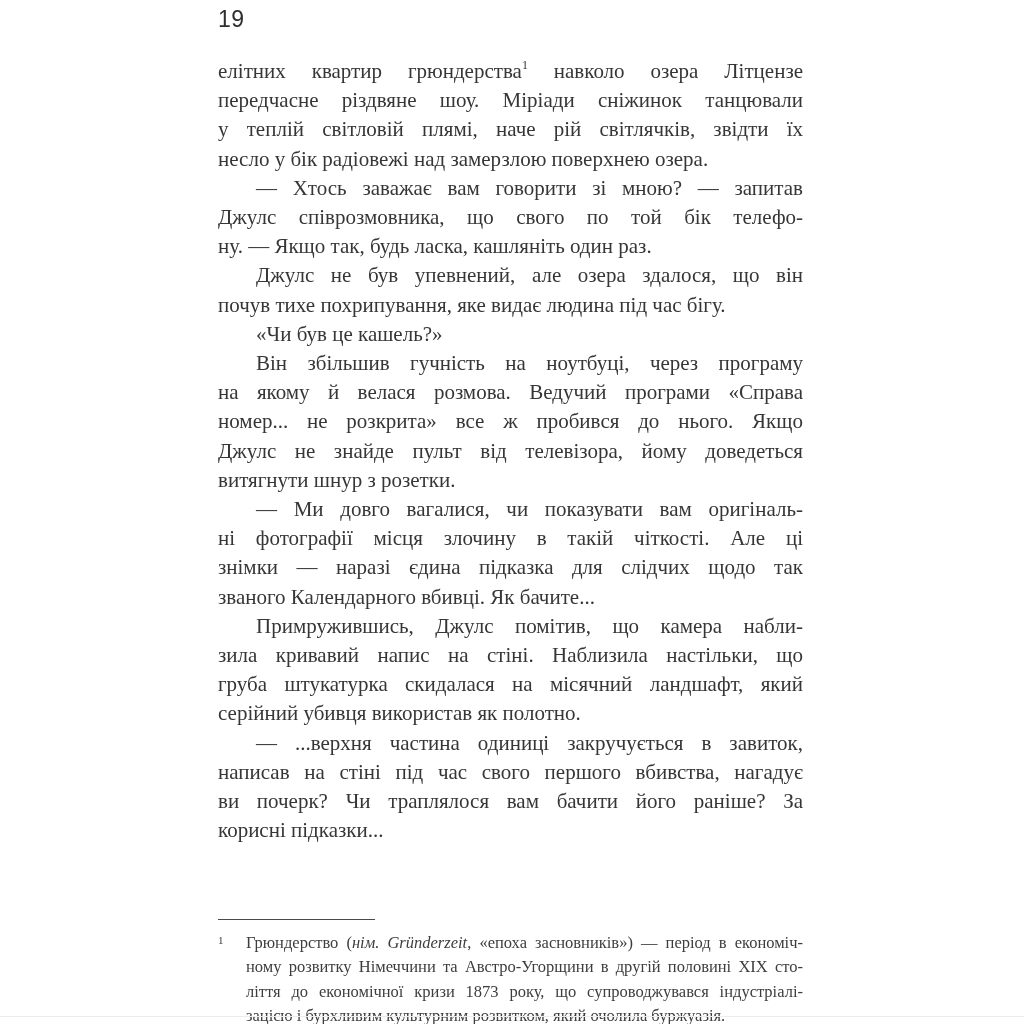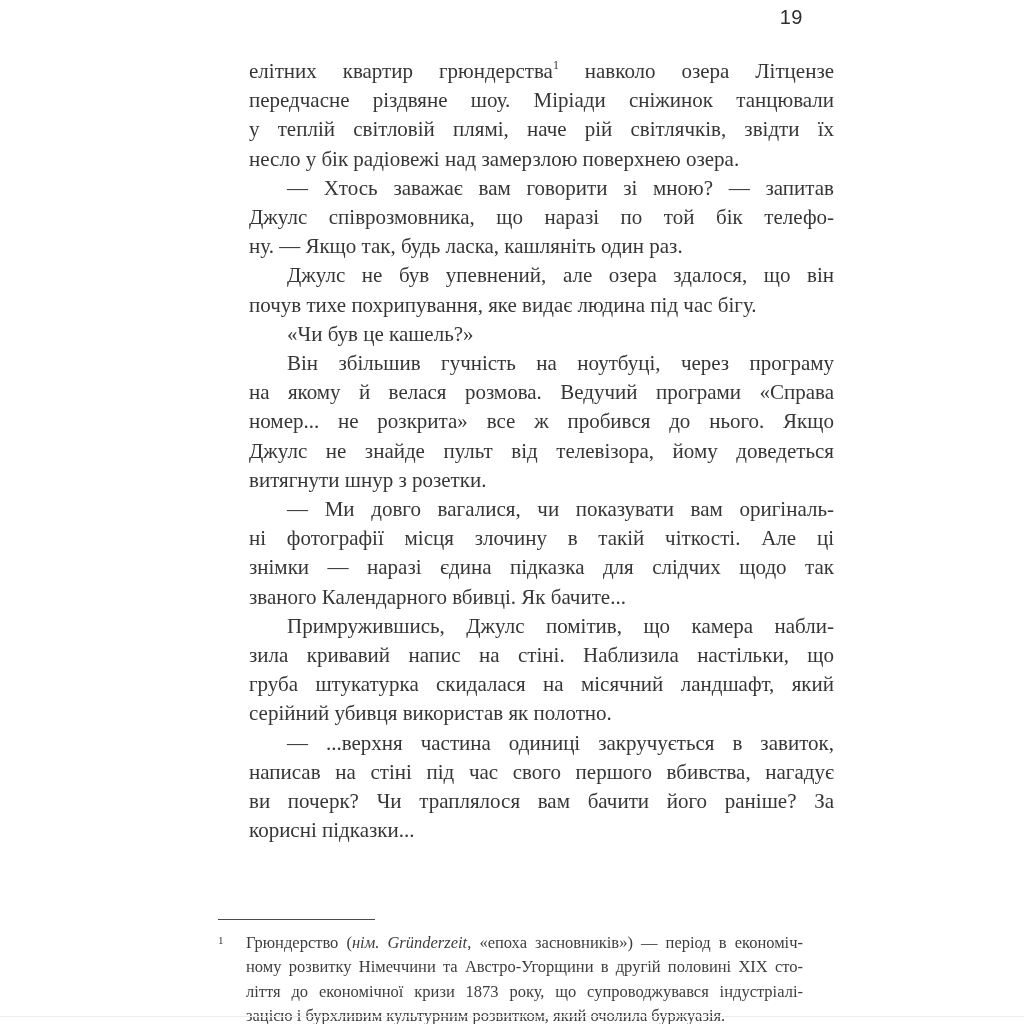--- a/index.html
+++ b/index.html
@@ -14,35 +14,33 @@
     background: #ffffff;
     overflow: hidden;
     font-family: "Liberation Serif", "DejaVu Serif", serif;
     color: #363636;
   }
   .pagenum {
     position: absolute;
     top: 6px;
     left: 218px;
     width: 585px;
-    text-align: right;
     font-family: "Liberation Sans", "DejaVu Sans", sans-serif;
-    font-size: 20px;
+    font-size: 23px;
     font-weight: 500;
     letter-spacing: 0.5px;
     color: #2e2e2e;
   }
   .body-text {
     position: absolute;
     left: 218px;
     top: 57px;
     width: 585px;
     font-size: 21px;
     line-height: 29.2px;
-    margin-left: 31px;
   }
   .line {
     text-align: justify;
     text-align-last: justify;
     white-space: normal;
   }
   .line.last {
     text-align-last: left;
   }
   .line.indent {
@@ -99,21 +97,21 @@
   <div class="pagenum">19</div>
   <div class="body-text" id="body-text">
       <div class="para">
         <div class="line"><span>елітних квартир грюндерства</span><sup class="fnref">1</sup><span> навколо озера Літцензе</span></div>
         <div class="line">передчасне різдвяне шоу. Міріади сніжинок танцювали</div>
         <div class="line">у теплій світловій плямі, наче рій світлячків, звідти їх</div>
         <div class="line last">несло у бік радіовежі над замерзлою поверхнею озера.</div>
       </div>
       <div class="para">
         <div class="line indent">— Хтось заважає вам говорити зі мною? — запитав</div>
-        <div class="line">Джулс співрозмовника, що наразі по той бік телефо-</div>
+        <div class="line">Джулс співрозмовника, що свого по той бік телефо-</div>
         <div class="line last">ну. — Якщо так, будь ласка, кашляніть один раз.</div>
       </div>
       <div class="para">
         <div class="line indent">Джулс не був упевнений, але озера здалося, що він</div>
         <div class="line last">почув тихе похрипування, яке видає людина під час бігу.</div>
       </div>
       <div class="para">
         <div class="line last indent">«Чи був це кашель?»</div>
       </div>
       <div class="para">

